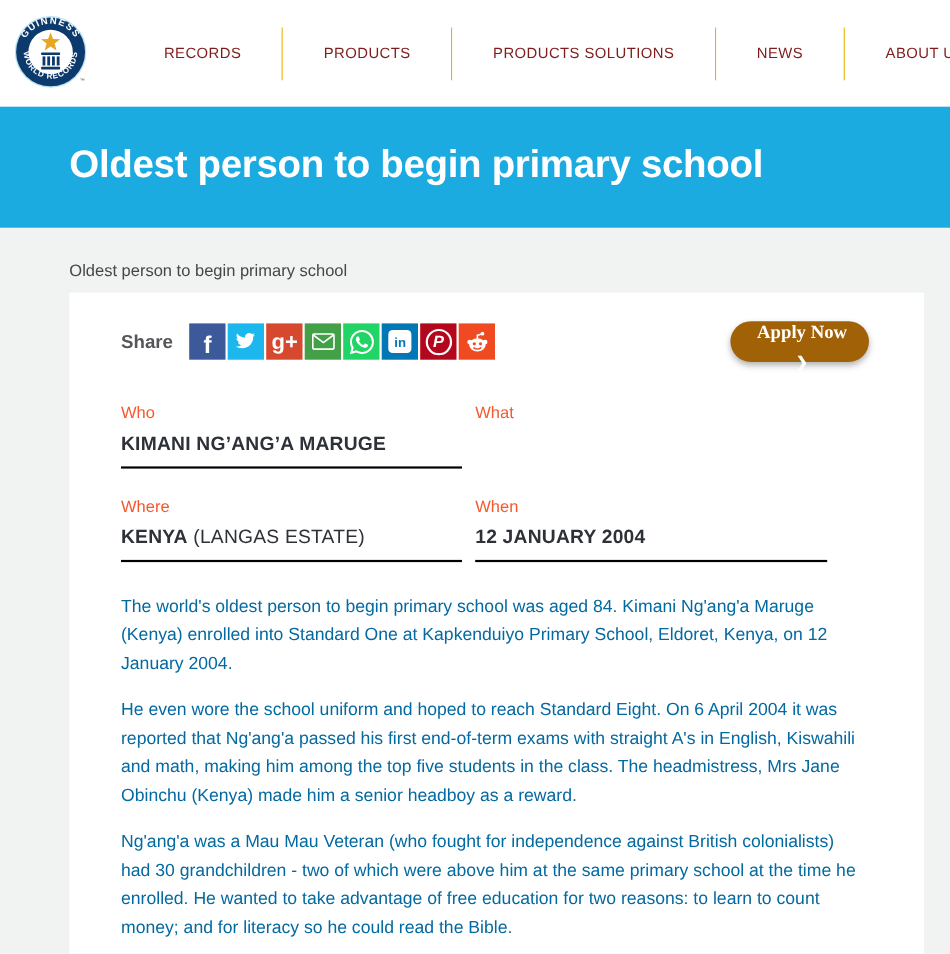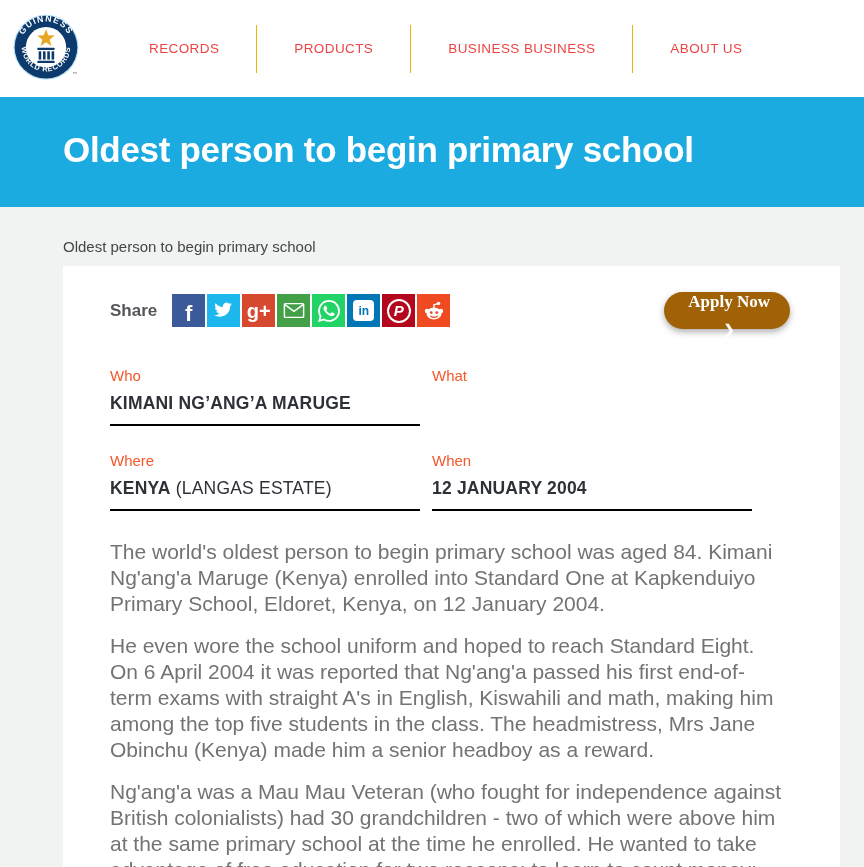--- a/index.html
+++ b/index.html
@@ -10,21 +10,21 @@
     font-family:"Liberation Sans", sans-serif;
     -webkit-font-smoothing:antialiased;
   }
 
   
   .navbar { height:97px; background:#ffffff; display:flex; align-items:center; }
   .logo-wrap { width:66px; height:70px; margin-left:13px; flex:0 0 auto; cursor:pointer; }
   .nav-menu { display:flex; align-items:stretch; height:48px; margin-left:70px; }
   .nav-item {
     display:flex; align-items:center; padding:0 37px;
-    font-size:13.5px; letter-spacing:.4px; color:#ef4444; cursor:pointer;
+    font-size:13.5px; letter-spacing:.4px; color:#7f1d1d; cursor:pointer;
     white-space:nowrap;
   }
   .nav-item + .nav-item { border-left:1px solid #eab308; }
   .nav-item:first-child { padding-left:0; }
 
   
   .hero { height:110px; background:#1babe1; display:flex; align-items:center; }
   .hero-title {
     margin:0 0 4px 63px; color:#ffffff; font-size:35px; font-weight:bold;
     letter-spacing:-0.3px;
@@ -81,21 +81,21 @@
     font-size:17.5px; font-weight:bold; color:#2e3238;
     padding-bottom:10px; border-bottom:2px solid #000000;
     letter-spacing:.2px;
   }
   .field-value .normal-part { font-weight:normal; }
 
   
   .body-copy { margin-top:28px; }
   .body-copy p {
     margin:0 0 16px 0; max-width:676px;
-    font-size:21px; line-height:26px; color:#737373;
+    font-size:16px; line-height:26px; color:#0369a1;
   }
 </style>
 </head>
 <body>
 
 <header class="navbar">
   <div class="logo-wrap">
     <svg viewBox="0 0 72 76" width="66" height="70">
       <circle cx="36" cy="36" r="35.5" fill="#b9e0f0"></circle>
       <circle cx="36" cy="36" r="34.2" fill="#0d3a6d"></circle>
@@ -116,21 +116,22 @@
         <rect x="37.4" y="40.5" width="2.8" height="9"></rect>
         <rect x="42.1" y="40.5" width="2.8" height="9"></rect>
         <rect x="26.5" y="50.8" width="19" height="2.6" rx="1"></rect>
       </g>
       <text x="65" y="66" font-size="5" fill="#555">™</text>
     </svg>
   </div>
   <nav class="nav-menu">
     <div class="nav-item">RECORDS</div>
     <div class="nav-item">PRODUCTS</div>
-    <div class="nav-item">BUSINESS BUSINESS</div>
+    <div class="nav-item">PRODUCTS SOLUTIONS</div>
+    <div class="nav-item">NEWS</div>
     <div class="nav-item">ABOUT US</div>
   </nav>
 </header>
 
 <section class="hero">
   <h1 class="hero-title">Oldest person to begin primary school</h1>
 </section>
 
 <div class="breadcrumb">Oldest person to begin primary school</div>
 

